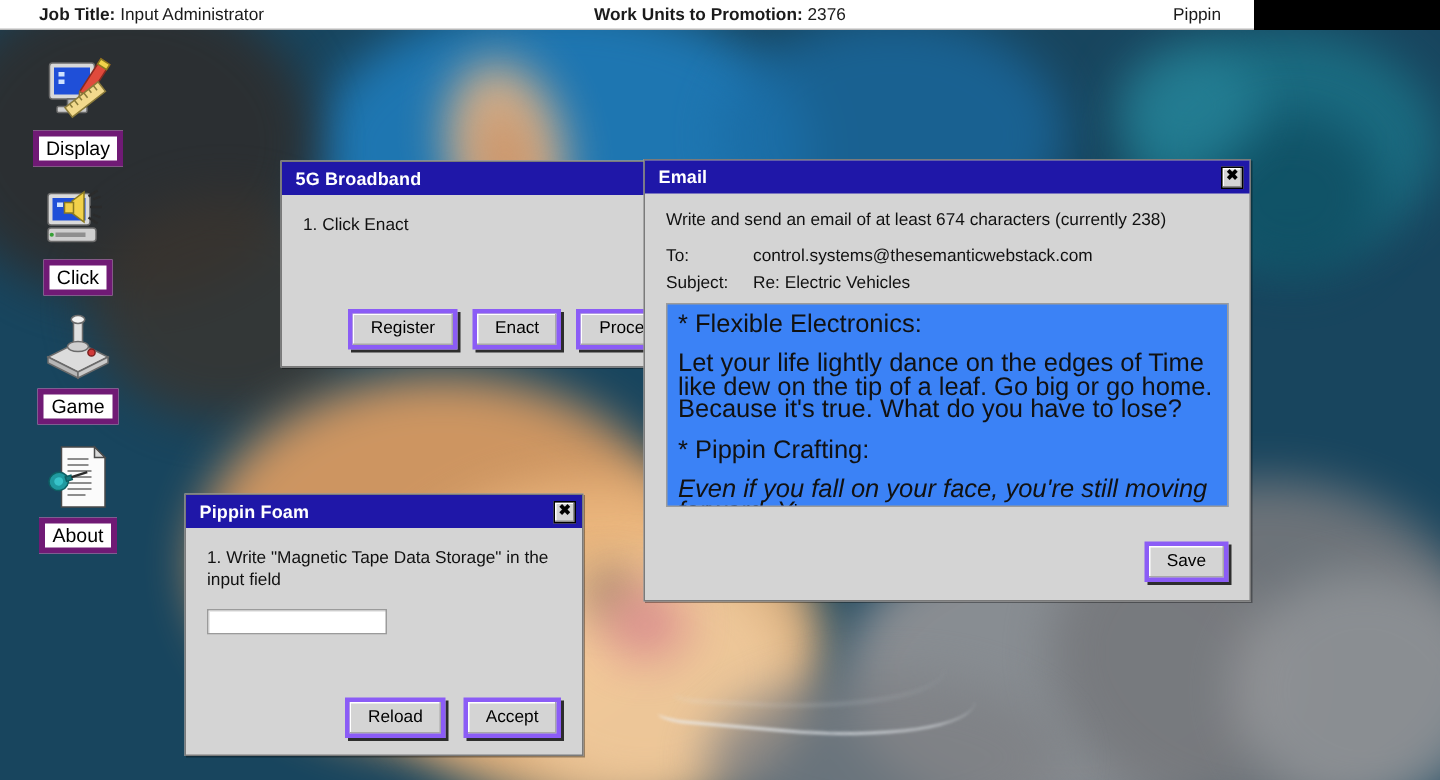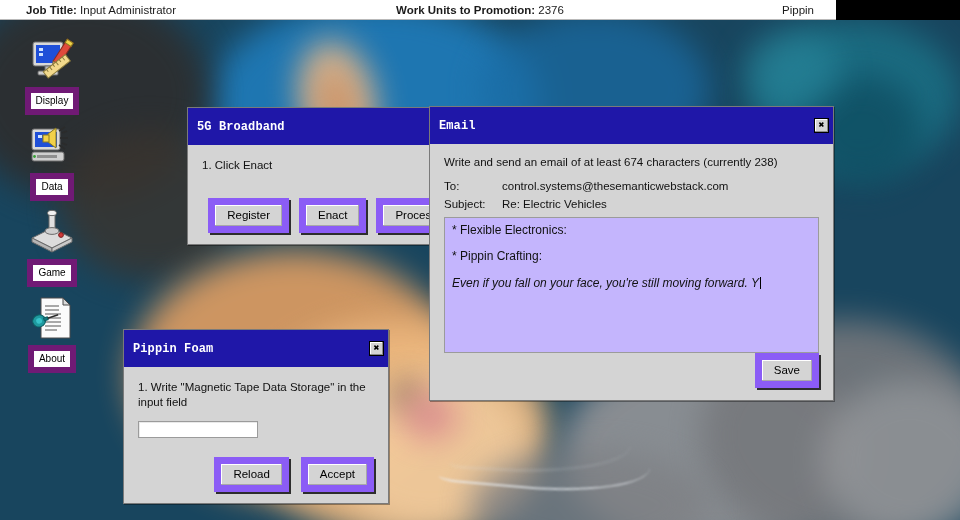--- a/index.html
+++ b/index.html
@@ -88,64 +88,63 @@
 
   
   .desk-icon {
     position: absolute; width: 84px; text-align: center; cursor: pointer;
     z-index: 5;
   }
   .desk-icon .glyph { height: 52px; display: flex; align-items: flex-end; justify-content: center; }
   .desk-icon .cap {
     display: inline-block;
     background: #fff; color: #000;
-    border: 6px solid #701a75;
-    font-size: 10px; line-height: 13px;
+    border: 4px solid #701a75;
+    font-size: 13px; line-height: 13px;
     padding: 1px 5px 2px 5px;
     margin-top: 3px;
   }
   #icon-display { left: 10px; top: 12px; }
   #icon-music   { left: 10px; top: 98px; }
   #icon-game    { left: 10px; top: 184px; }
   #icon-about   { left: 10px; top: 270px; }
 
   
   .win {
     position: absolute;
     background: #d4d4d4;
     border: 1px solid #7a7a7a;
     box-shadow: 1px 1px 0 rgba(0,0,0,.35);
   }
   .win .titlebar {
-    height: 37px;
+    height: 22px;
     background: #1f17a8;
     color: #fff;
     display: flex; align-items: center;
     padding: 0 4px 0 9px;
     font-size: 12px; font-weight: bold;
     letter-spacing: .1px;
     user-select: none;
-    font-family: Liberation Mono, monospace;
   }
   .win .titlebar .t-text { flex: 1; white-space: nowrap; overflow: hidden; }
   .win .closebtn {
     width: 15px; height: 15px;
     background: #d4d4d4;
     border: 1px solid #000;
     box-shadow: inset -1px -1px 0 #8a8a8a, inset 1px 1px 0 #ffffff;
     display: flex; align-items: center; justify-content: center;
     font-size: 10px; line-height: 1; color: #000; font-weight: bold;
     cursor: pointer;
   }
   .win .body { padding: 12px 14px 12px 14px; font-size: 11.5px; color: #111; }
 
   .btn {
     display: inline-block;
     background: #d4d4d4;
-    border: 7px solid #8b5cf6;
+    border: 3px solid #8b5cf6;
     box-shadow: 2px 2px 0 #2d2d2d, inset -1px -1px 0 #a8a8a8, inset 1px 1px 0 #ffffff;
     padding: 4px 12px 5px 12px;
     font-size: 11.5px; color: #000;
     cursor: pointer; white-space: nowrap;
   }
   .txtinput {
     background: #fff;
     border: 1px solid #9b9b9b;
     box-shadow: inset 1px 1px 0 #e9e9e9;
     height: 17px; width: 120px;
@@ -160,25 +159,25 @@
 
   
   #win-email { left: 429px; top: 86px; width: 405px; height: 295px; z-index: 30; }
   #win-email .body { padding: 12px 14px 0 14px; }
   #win-email .prompt { margin: 0 0 12px 0; }
   .field-row { display: flex; margin-bottom: 6px; font-size: 11.5px; }
   .field-row .flabel { width: 58px; color: #111; }
   .field-row .fval { color: #111; }
   #email-body {
     margin-top: 7px;
-    background: #c4b5fd;
+    background: #3b82f6;
     border: 1px solid #9b9b9b;
     height: 136px;
     padding: 5px 7px;
-    font-size: 12px; line-height: 15.4px; color: #111;
+    font-size: 17px; line-height: 15.4px; color: #111;
     overflow: hidden;
   }
   #email-body p { margin: 0 0 11px 0; }
   #email-body p:last-child { margin-bottom: 16px; font-style: italic; }
   .caret {
     display: inline-block; width: 1px; height: 12px;
     background: #000; vertical-align: -2px; margin-left: 1px;
   }
   #email-savewrap { position: absolute; right: 14px; bottom: 12px; }
 
@@ -270,21 +269,21 @@
           <rect x="15" y="13" width="6" height="7" fill="#f2d14a" stroke="#8a7a20"></rect>
           <g stroke="#2b2b2b" stroke-width="1.6" fill="none">
             <path d="M31 9 L37 5"></path>
               <path d="M32 16 L40 16"></path>
               <path d="M31 23 L37 27"></path>
             <path d="M34 11 L39 9"></path>
               <path d="M34 21 L39 23"></path>
           </g>
         </svg>
       </div>
-      <span class="cap">Data</span>
+      <span class="cap">Click</span>
     </div>
 
     <div class="desk-icon" id="icon-game">
       <div class="glyph">
         <svg width="48" height="48" viewBox="0 0 48 48">
           <polygon points="24,20 44,30 24,40 4,30" fill="#dcdcdc" stroke="#6b6b6b"></polygon>
           <polygon points="4,30 24,40 24,44 4,34" fill="#b6b6b6" stroke="#6b6b6b"></polygon>
           <polygon points="44,30 24,40 24,44 44,34" fill="#c9c9c9" stroke="#6b6b6b"></polygon>
           <rect x="21" y="4" width="6" height="20" rx="2" fill="#e0e0e0" stroke="#6b6b6b"></rect>
           <ellipse cx="24" cy="5" rx="4.5" ry="2.6" fill="#f2f2f2" stroke="#6b6b6b"></ellipse>
@@ -355,20 +354,21 @@
         <div class="field-row">
           <span class="flabel">To:</span>
           <span class="fval">control.systems@thesemanticwebstack.com</span>
         </div>
         <div class="field-row">
           <span class="flabel">Subject:</span>
           <span class="fval">Re: Electric Vehicles</span>
         </div>
         <div id="email-body">
           <p>* Flexible Electronics:</p>
+          <p>Let your life lightly dance on the edges of Time like dew on the tip of a leaf. Go big or go home. Because it's true. What do you have to lose?</p>
           <p>* Pippin Crafting:</p>
           <p><span>Even if you fall on your face, you're still moving forward. Y</span><span class="caret"></span></p>
         </div>
       </div>
       <div id="email-savewrap">
         <button class="btn">Save</button>
       </div>
     </div>
 
   </div>

